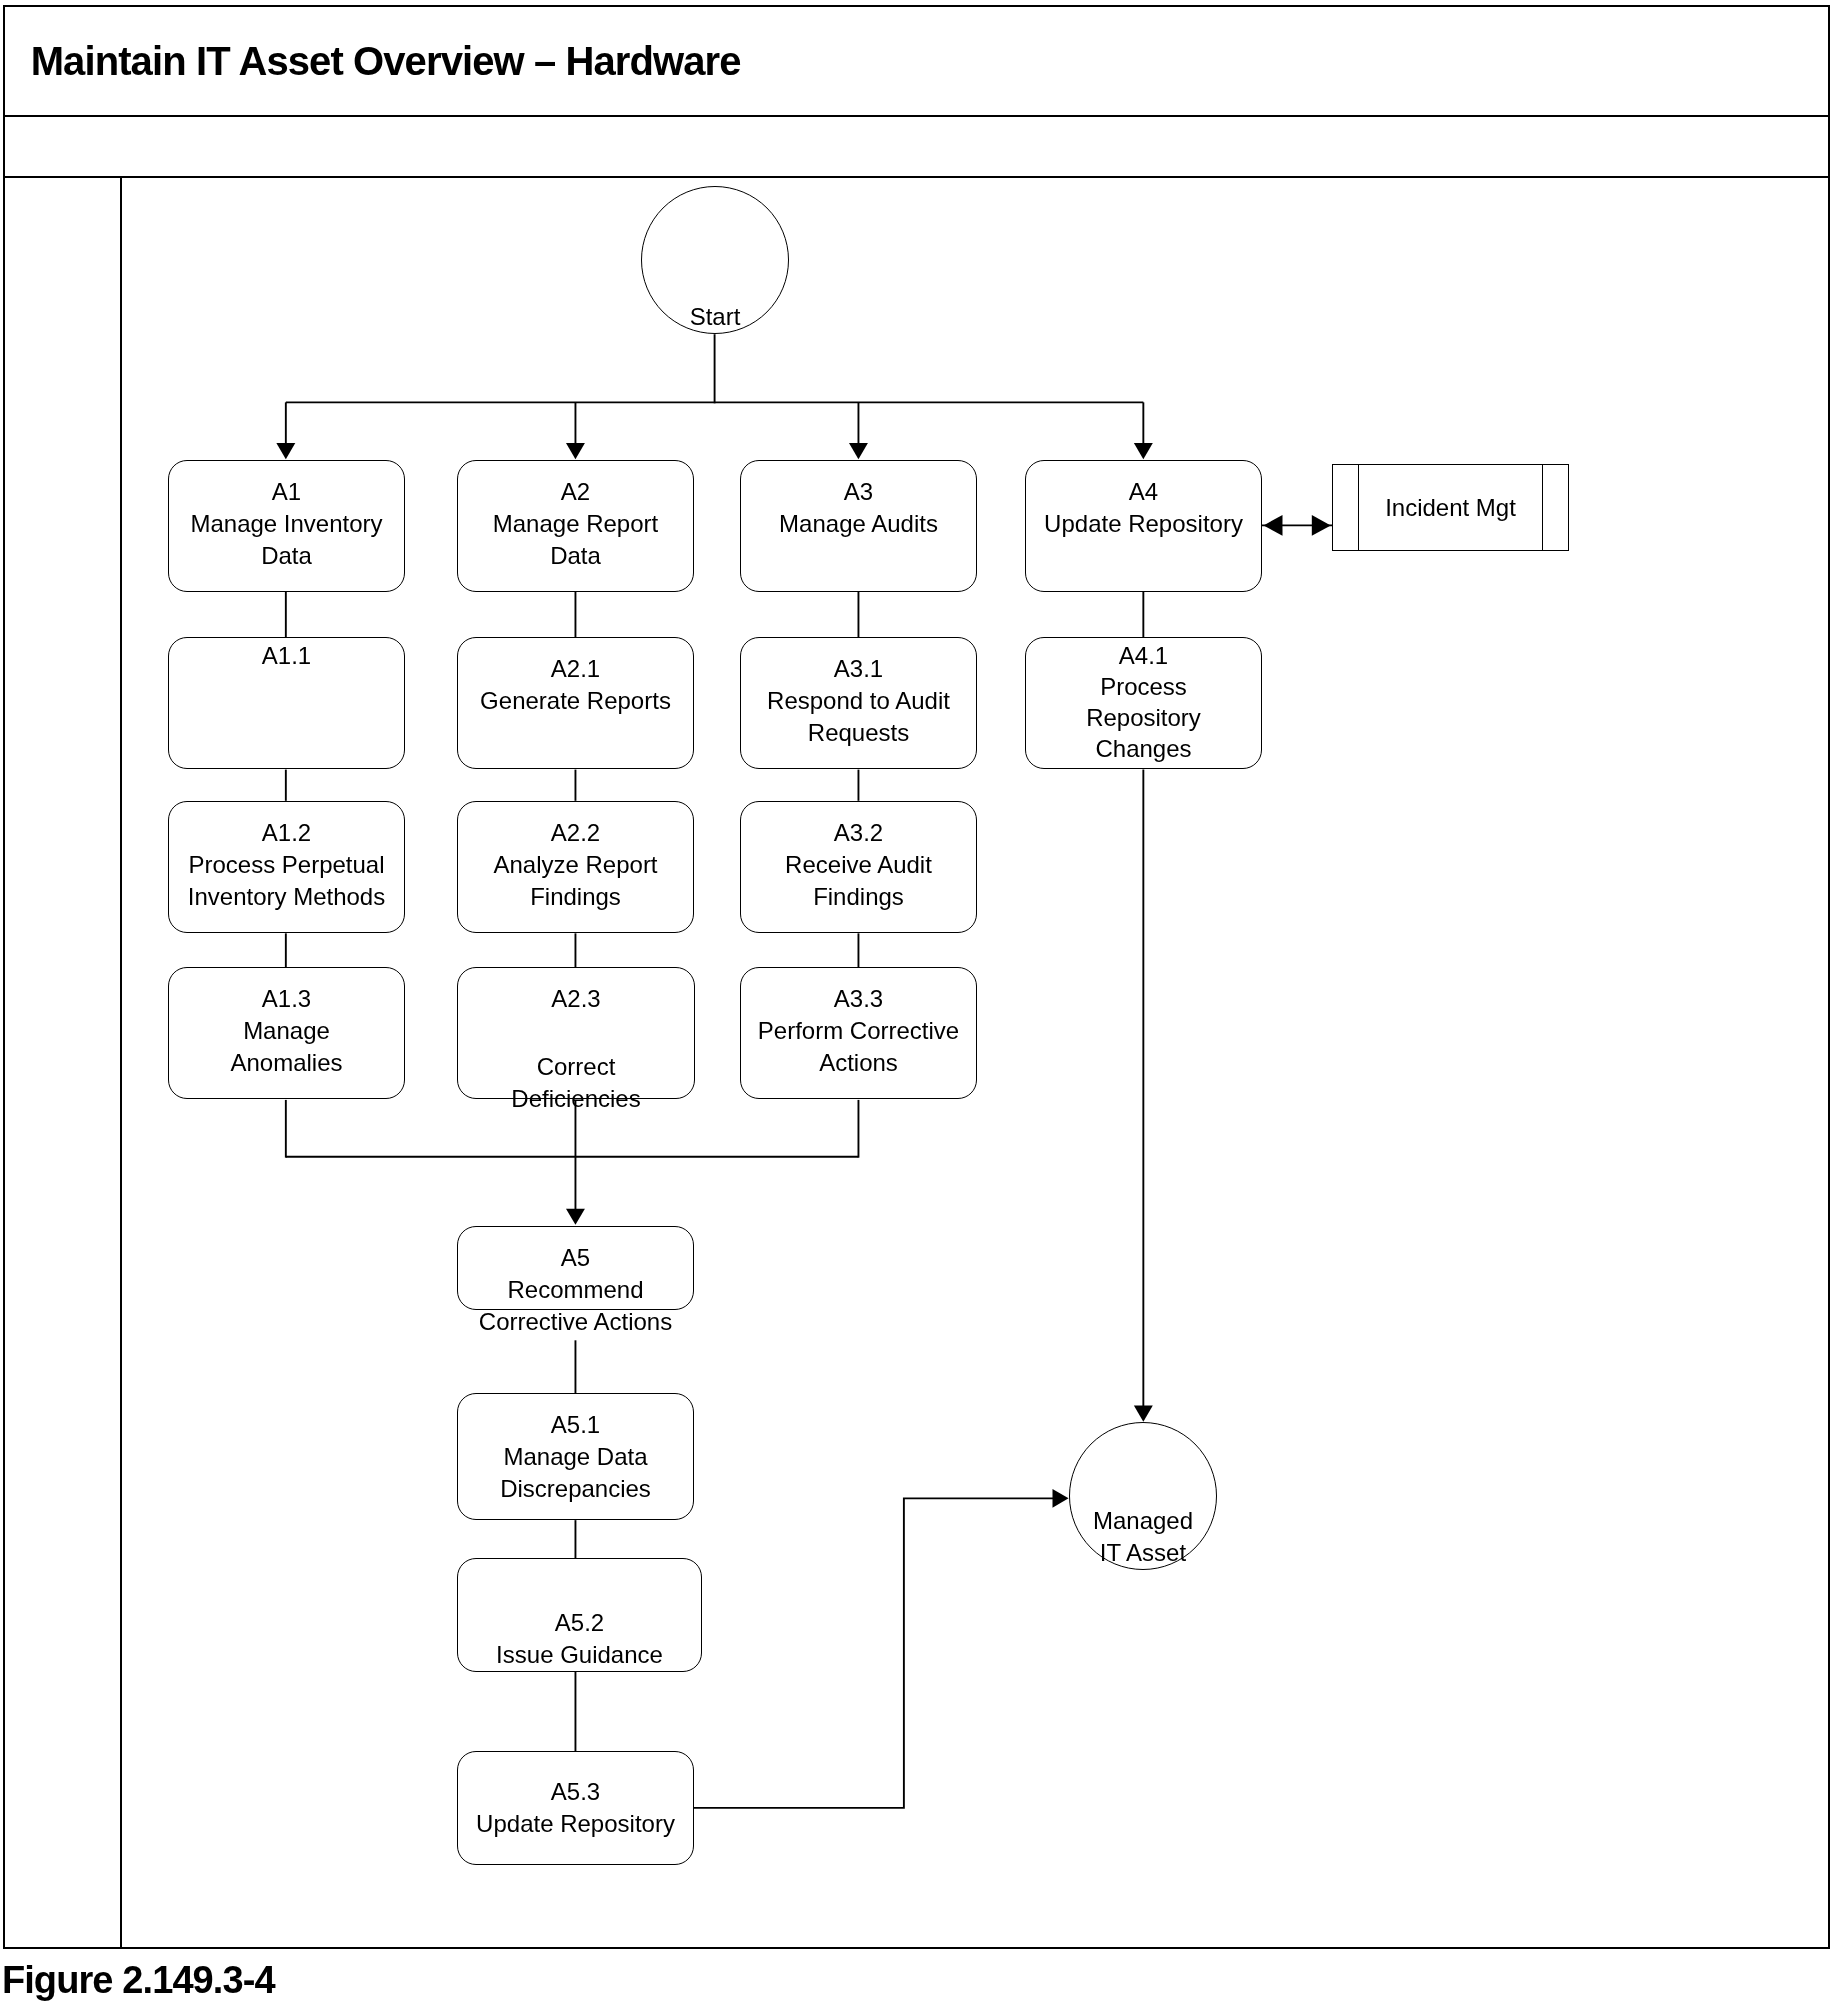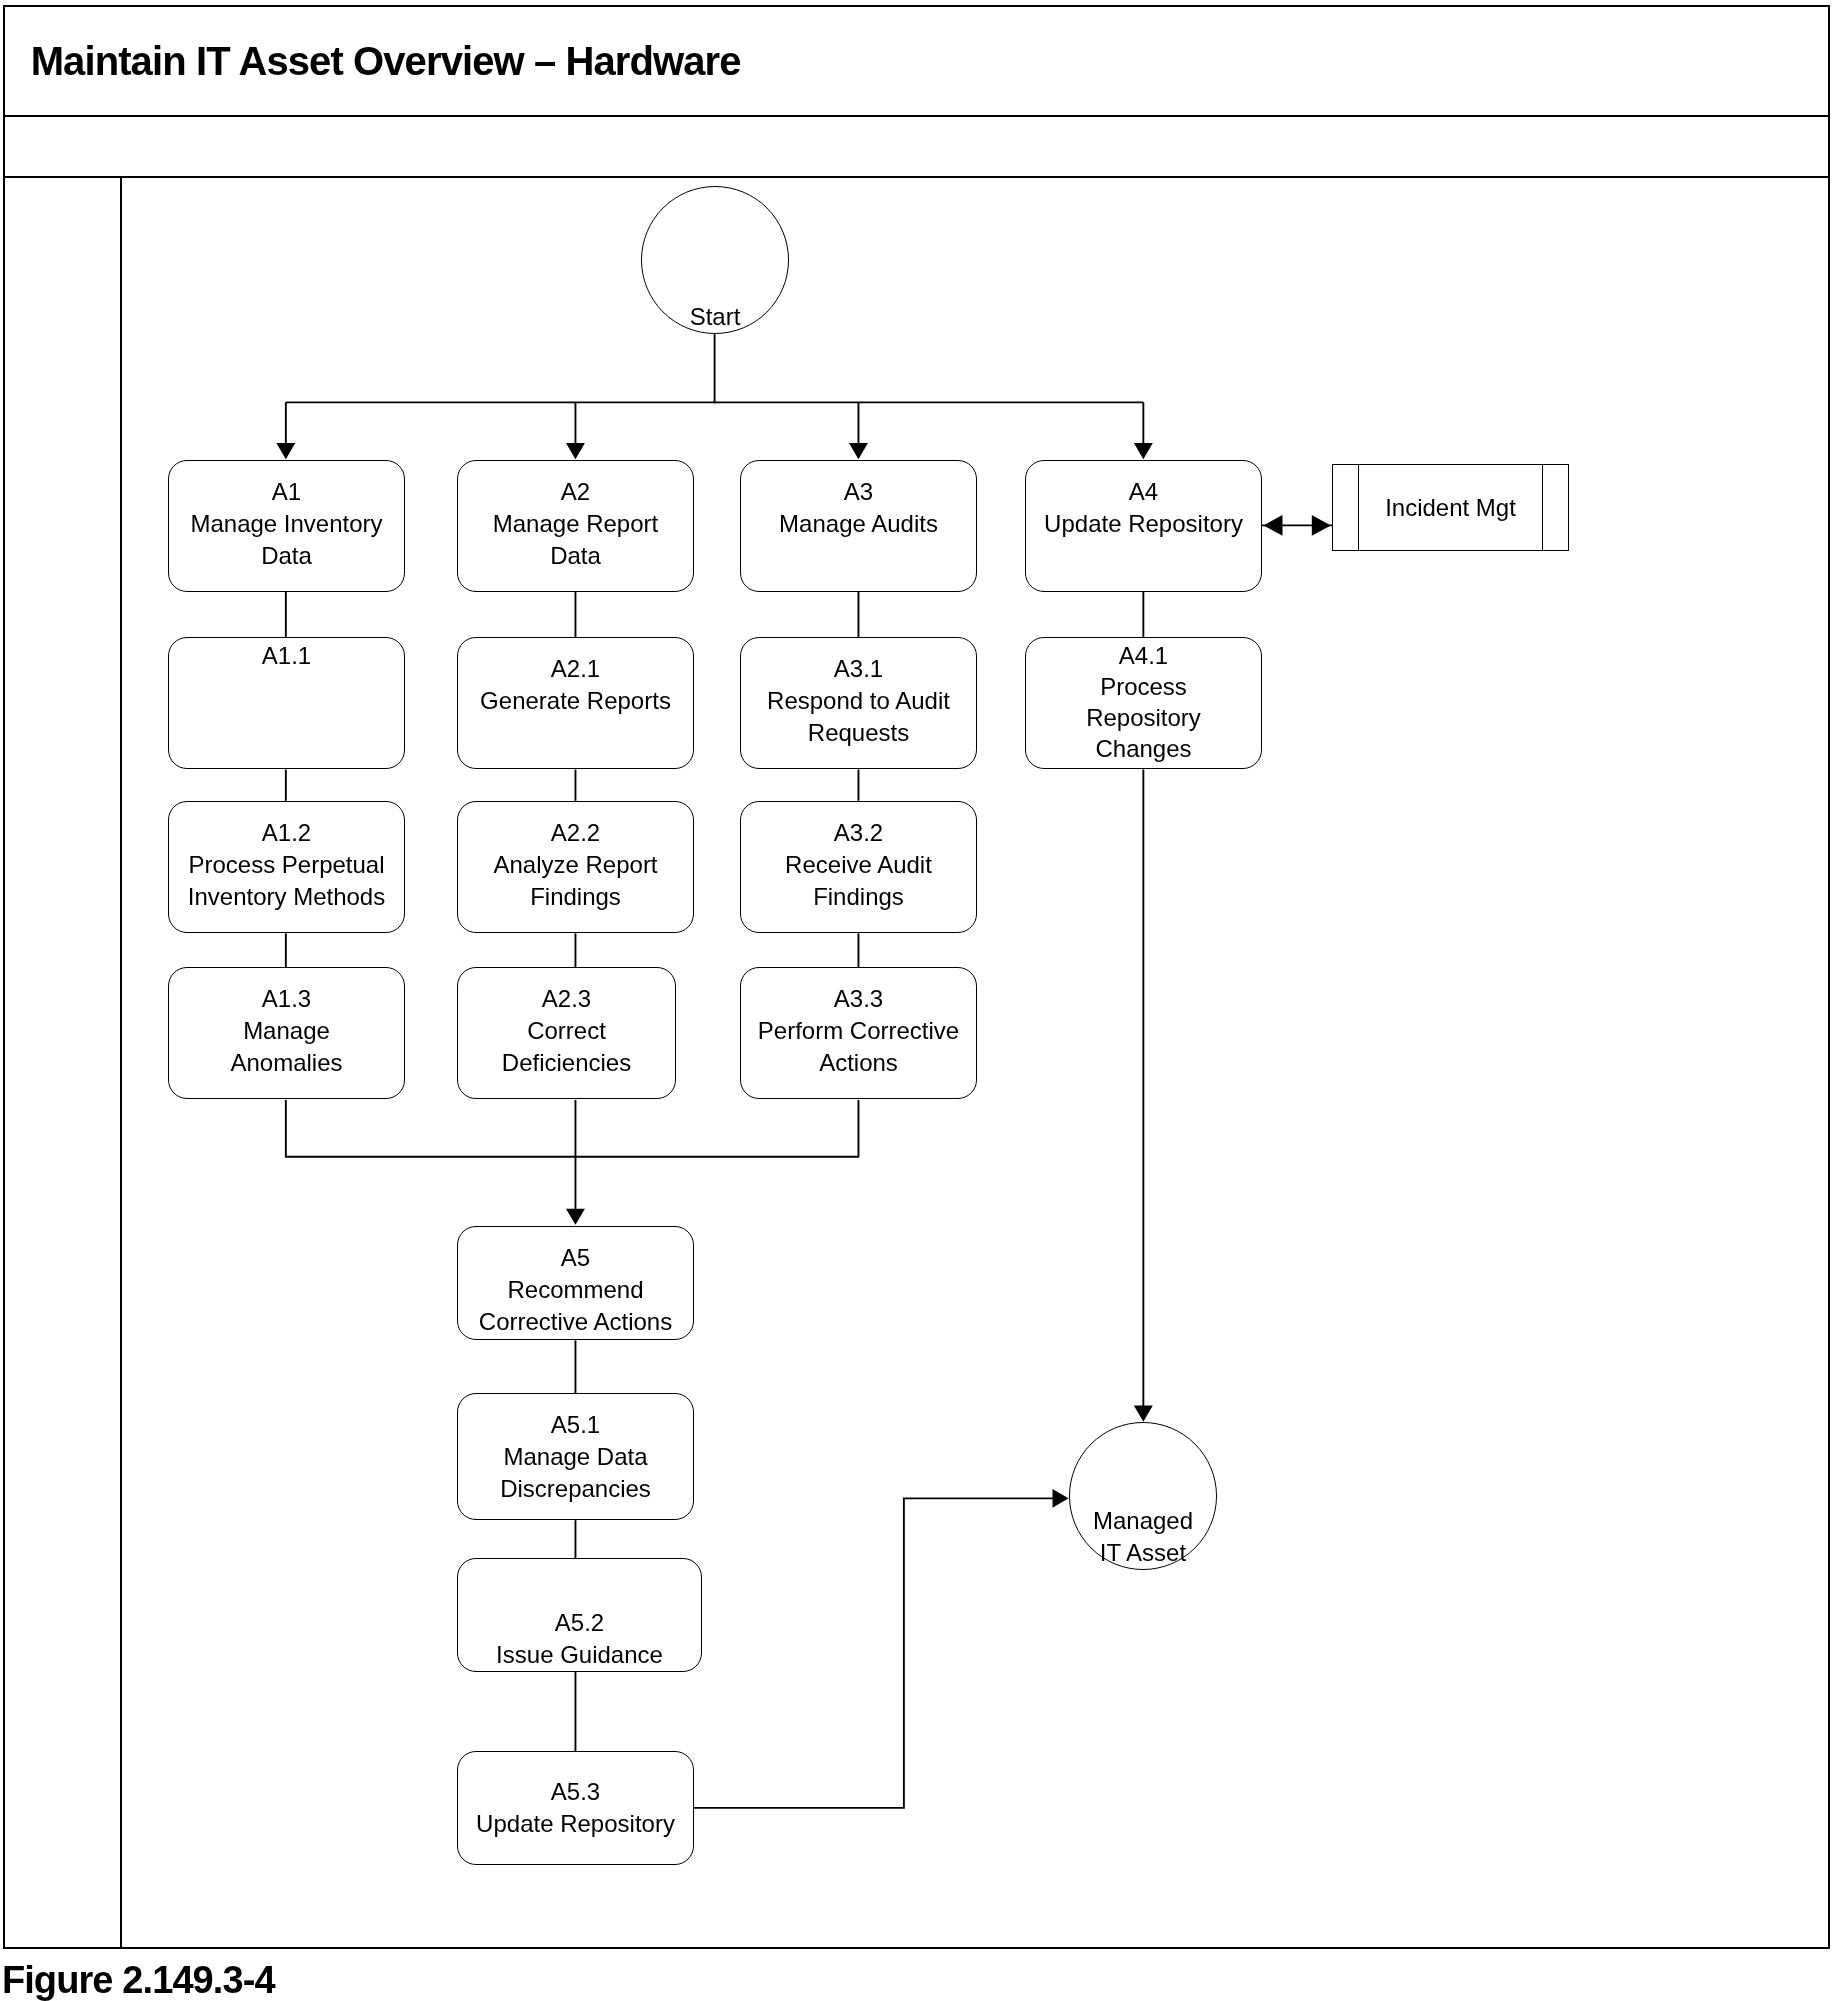--- a/index.html
+++ b/index.html
@@ -251,32 +251,32 @@
     <span class="node-id">A3.2</span>
     <span class="node-label">Receive Audit
 Findings</span>
   </div>
 
   <div class="node" style="left:168px; top:967px; width:237px; height:132px;">
     <span class="node-id">A1.3</span>
     <span class="node-label">Manage
 Anomalies</span>
   </div>
-  <div class="node" style="left:457px; top:967px; width:219px; height:132px;">
+  <div class="node" style="left:457px; top:967px; width:238px; height:132px;gap:36px;">
     <span class="node-id">A2.3</span>
     <span class="node-label">Correct
 Deficiencies</span>
   </div>
   <div class="node" style="left:740px; top:967px; width:237px; height:132px;">
     <span class="node-id">A3.3</span>
     <span class="node-label">Perform Corrective
 Actions</span>
   </div>
 
-  <div class="node" style="left:457px; top:1226px; width:237px; height:114px;">
+  <div class="node" style="left:457px; top:1226px; width:237px; height:84px;">
     <span class="node-id">A5</span>
     <span class="node-label">Recommend
 Corrective Actions</span>
   </div>
   <div class="node" style="left:457px; top:1393px; width:237px; height:127px;">
     <span class="node-id">A5.1</span>
     <span class="node-label">Manage Data
 Discrepancies</span>
   </div>
   <div class="node" style="left:457px; top:1558px; width:245px; height:114px; justify-content:flex-end; padding-top:6px;">

